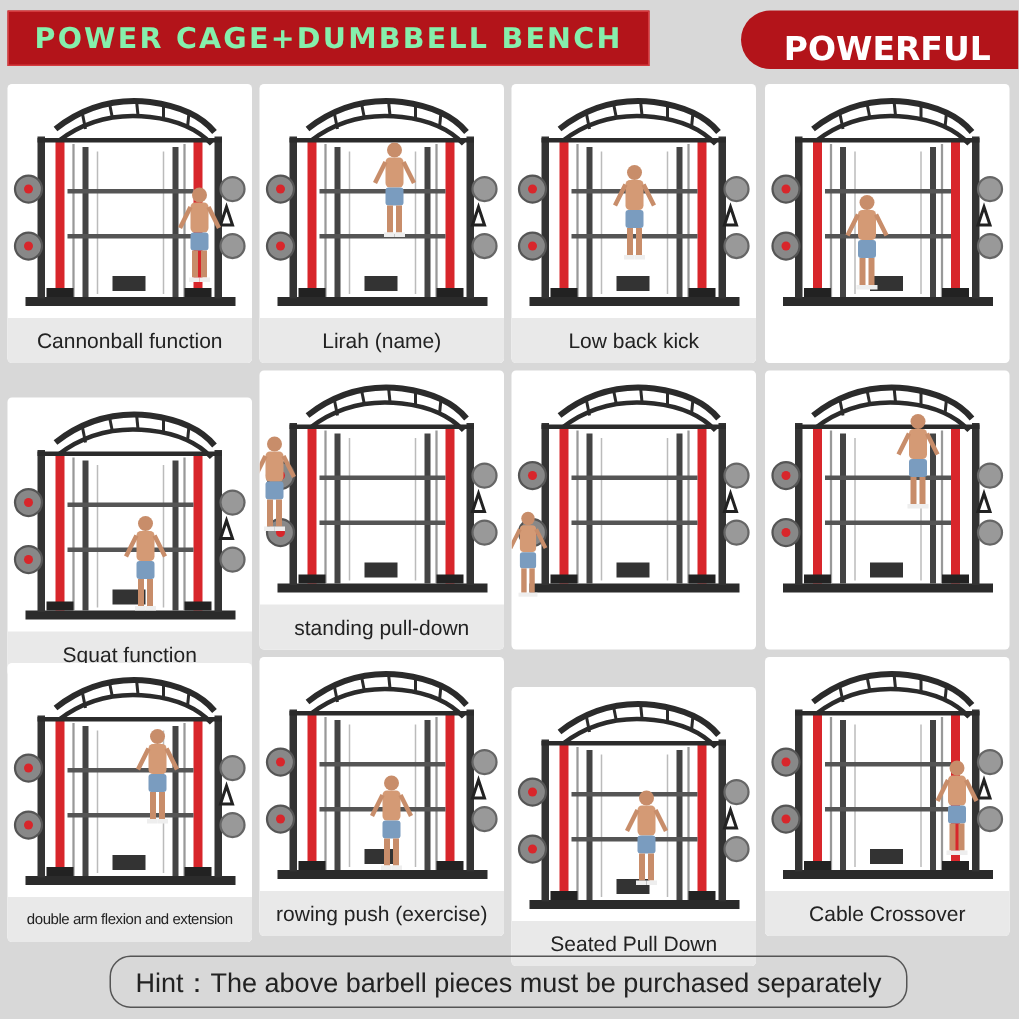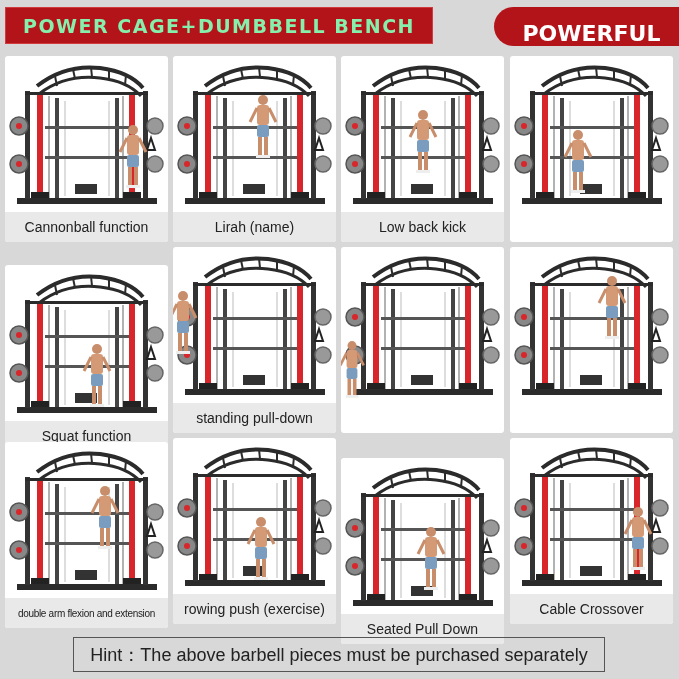--- a/index.html
+++ b/index.html
@@ -45,21 +45,21 @@
     background: #e9e9e9;
     color: #222;
     font-size: 14px;
     display: flex; align-items: center; justify-content: center;
     white-space: nowrap;
   }
   .tile .caption.small { font-size: 10px; letter-spacing: -0.3px; }
   .hint {
     position: absolute; left: 73px; top: 637px; width: 532px; height: 35px;
     border: 1px solid #555;
-    border-radius: 0;
+    border-radius: 14px;
     color: #222;
     font-size: 18px;
     display: flex; align-items: center; justify-content: center;
     white-space: nowrap;
   }
 </style>
 </head>
 <body>
 
 <div class="title-banner">

